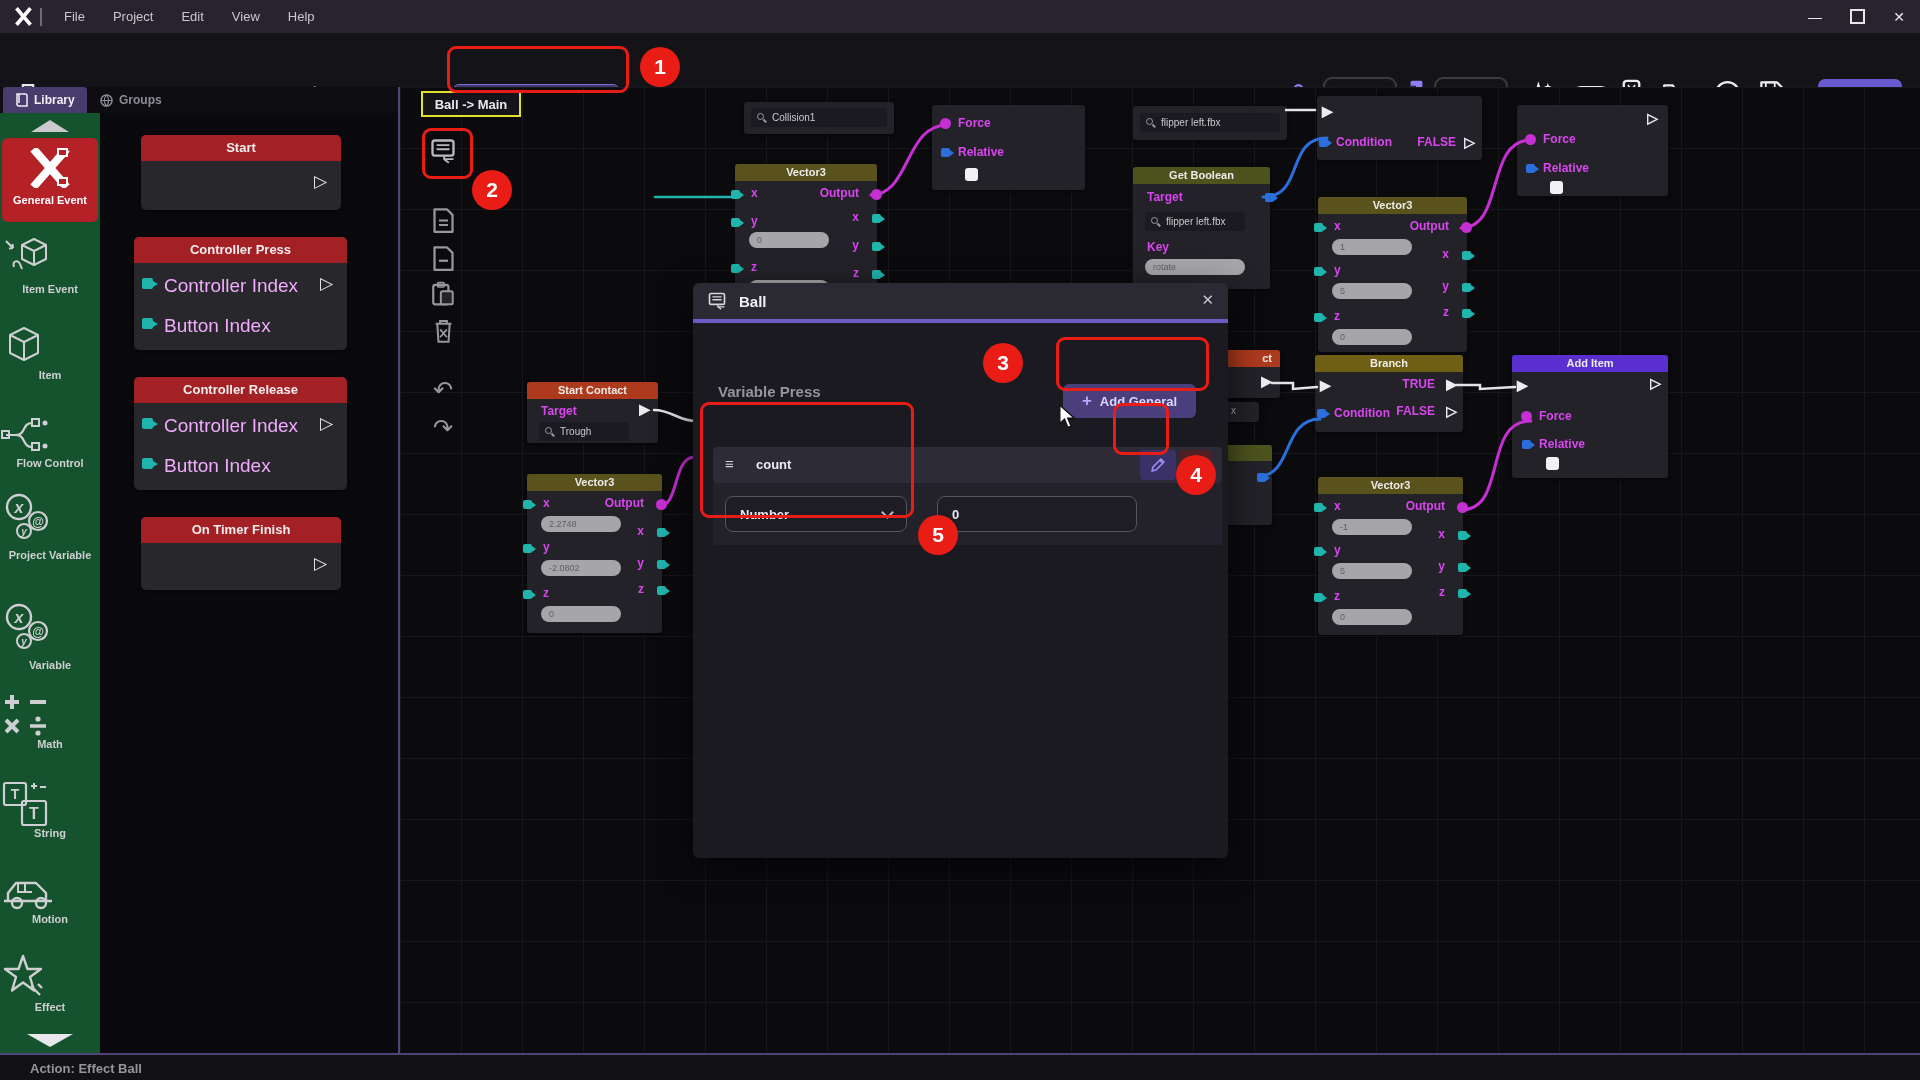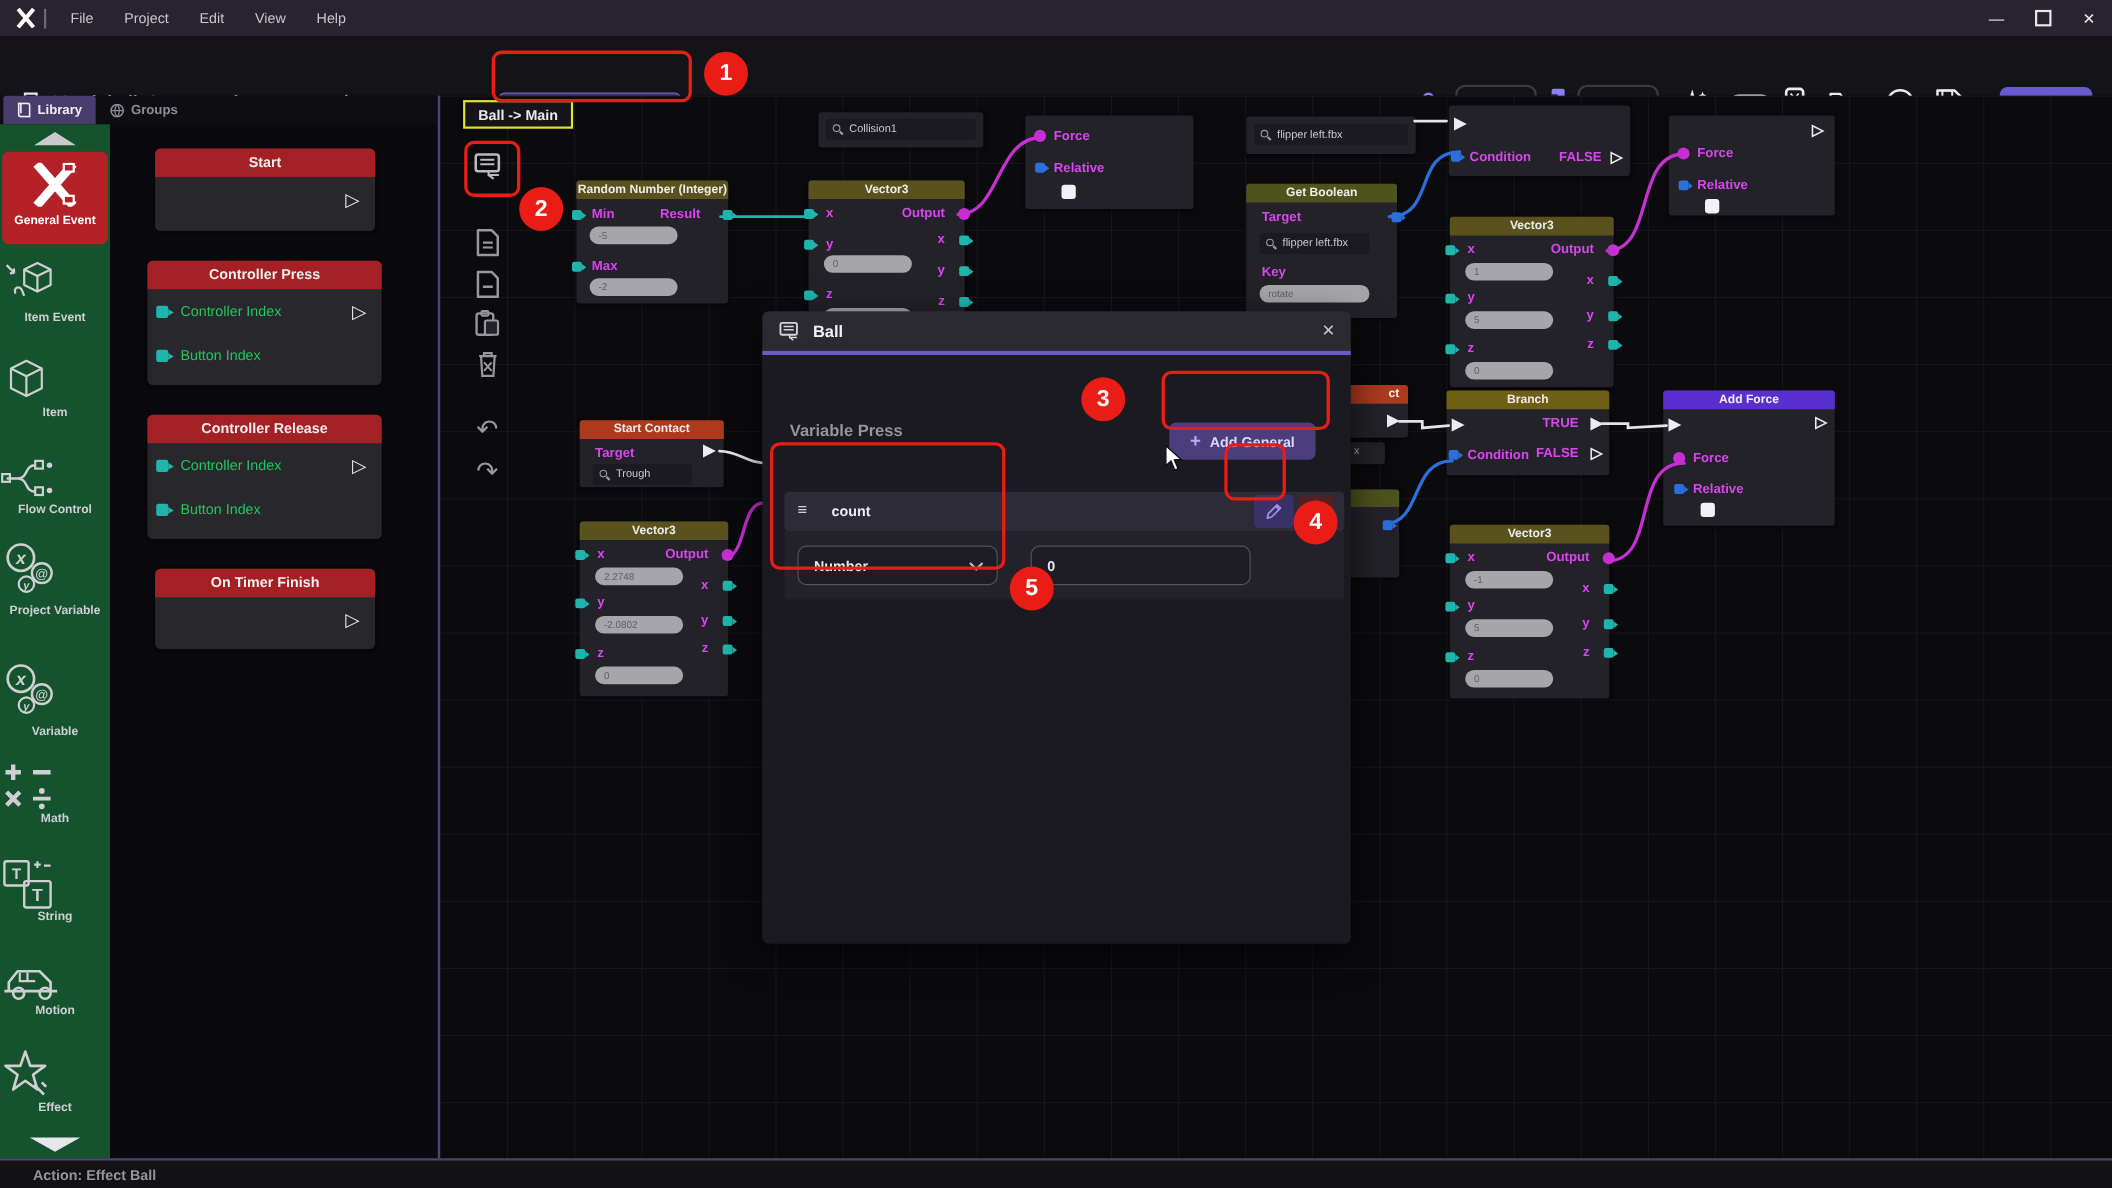--- a/index.html
+++ b/index.html
@@ -39,21 +39,21 @@
   #side-general{position:absolute;left:2px;top:25px;width:96px;height:84px;background:#b42127;border-radius:6px;text-align:center;color:#fff}
   .tri-up{width:0;height:0;border-left:19px solid transparent;border-right:19px solid transparent;border-bottom:12px solid #c9c9ce}
   .tri-down{width:0;height:0;border-left:23px solid transparent;border-right:23px solid transparent;border-top:13px solid #e8e8ec}
 
   
   #tplpanel{position:absolute;left:100px;top:113px;width:298px;height:940px;background:#0a090d}
   #panel-divider{position:absolute;left:398px;top:87px;width:2px;height:966px;background:#4f4477;z-index:6}
   .tnode{position:absolute;background:#28272c;border-radius:5px;box-shadow:0 1px 4px rgba(0,0,0,.5)}
   .thead{height:26px;line-height:26px;background:#a32125;border-radius:5px 5px 0 0;color:#f2eded;font-weight:bold;font-size:13px;text-align:center}
   .texec{position:absolute;font-size:17px;color:#e9e9ec}
-  .trow-label{position:absolute;font-size:13px;color:#22c55e}
+  .trow-label{position:absolute;font-size:19px;color:#f0abfc}
   .tport{position:absolute;width:11px;height:11px;border-radius:2px;background:#1fb5ad}
   .tport::after{content:"";position:absolute;left:11px;top:2.5px;border-left:5px solid #1fb5ad;border-top:3px solid transparent;border-bottom:3px solid transparent}
 
   
   #canvas{position:absolute;left:400px;top:87px;width:1520px;height:966px;background-color:#0b0b0e;
       background-image:linear-gradient(#17171c 1px,transparent 1px),linear-gradient(90deg,#17171c 1px,transparent 1px);
       background-size:61px 61px}
   #breadcrumb{position:absolute;left:21px;top:4px;width:100px;height:26px;background:#15141a;border:2px solid #e2e22b;
       display:flex;align-items:center;justify-content:center;font-size:13px;font-weight:bold;color:#e9e9ec;box-sizing:border-box;z-index:7}
   .ctool{position:absolute;left:26px;width:34px;height:34px;display:flex;align-items:center;justify-content:center;color:#97979d}
@@ -444,31 +444,20 @@
   <div class="ctool" style="top:226px">
     <svg width="25" height="27" viewBox="0 0 22 24">
         <path d="M4 6 h14 M8 6 V3.5 h6 V6" stroke="#97979d" stroke-width="1.8" fill="none"></path>
         <path d="M5.5 6 l1 16 h9 l1 -16" stroke="#97979d" stroke-width="1.8" fill="none"></path>
         <path d="M8 11 l6 7 M14 11 l-6 7" stroke="#97979d" stroke-width="1.6"></path>
       </svg>
   </div>
   <div class="ctool" style="top:286px;font-size:24px">↶</div>
   <div class="ctool" style="top:324px;font-size:24px">↷</div>
 
-  <div class="cnode" style="left:124px;top:77px;width:138px;height:112px">
-    <div class="chead hdr-olive">Random Number (Integer)</div>
-    <span class="psq t" style="left:-4px;top:27px"></span>
-    <span class="lbl b" style="left:14px;top:23px">Min</span>
-    <span class="lbl b" style="left:76px;top:23px">Result</span>
-    <span class="psq t" style="right:-4px;top:27px"></span>
-    <div class="nfield" style="left:12px;top:42px;width:80px">-5</div>
-    <span class="psq t" style="left:-4px;top:74px"></span>
-    <span class="lbl b" style="left:14px;top:70px">Max</span>
-    <div class="nfield" style="left:12px;top:89px;width:80px">-2</div>
-  </div>
 
   <div class="cnode" style="left:344px;top:15px;width:150px;height:32px">
     <div class="chip" style="left:7px;top:6px;width:136px">
       <span class="mag"></span>
       <span>Collision1</span>
     </div>
   </div>
 
   <div class="cnode" style="left:335px;top:77px;width:142px;height:135px">
     <div class="chead hdr-olive">Vector3</div>
@@ -573,21 +562,21 @@
     <span class="exec" style="left:5px;top:23px">▶</span>
     <span class="lbl b" style="right:28px;top:22px">TRUE</span>
     <span class="exec" style="right:6px;top:22px">▶</span>
     <span class="psq bl" style="left:2px;top:54px"></span>
     <span class="lbl b" style="left:19px;top:51px">Condition</span>
     <span class="lbl b" style="right:28px;top:49px">FALSE</span>
     <span class="exec" style="right:6px;top:49px">▷</span>
   </div>
 
   <div class="cnode" style="left:1112px;top:268px;width:156px;height:123px">
-    <div class="chead hdr-purple">Add Force</div>
+    <div class="chead hdr-purple">Add Item</div>
     <span class="exec" style="left:5px;top:23px">▶</span>
     <span class="exec" style="right:7px;top:21px">▷</span>
     <span class="pdot" style="left:9px;top:56px"></span>
     <span class="lbl b" style="left:27px;top:54px">Force</span>
     <span class="psq bl" style="left:10px;top:85px"></span>
     <span class="lbl b" style="left:27px;top:82px">Relative</span>
     <span class="cb" style="left:34px;top:102px"></span>
   </div>
 
   <div class="cnode" style="left:918px;top:390px;width:145px;height:158px">

